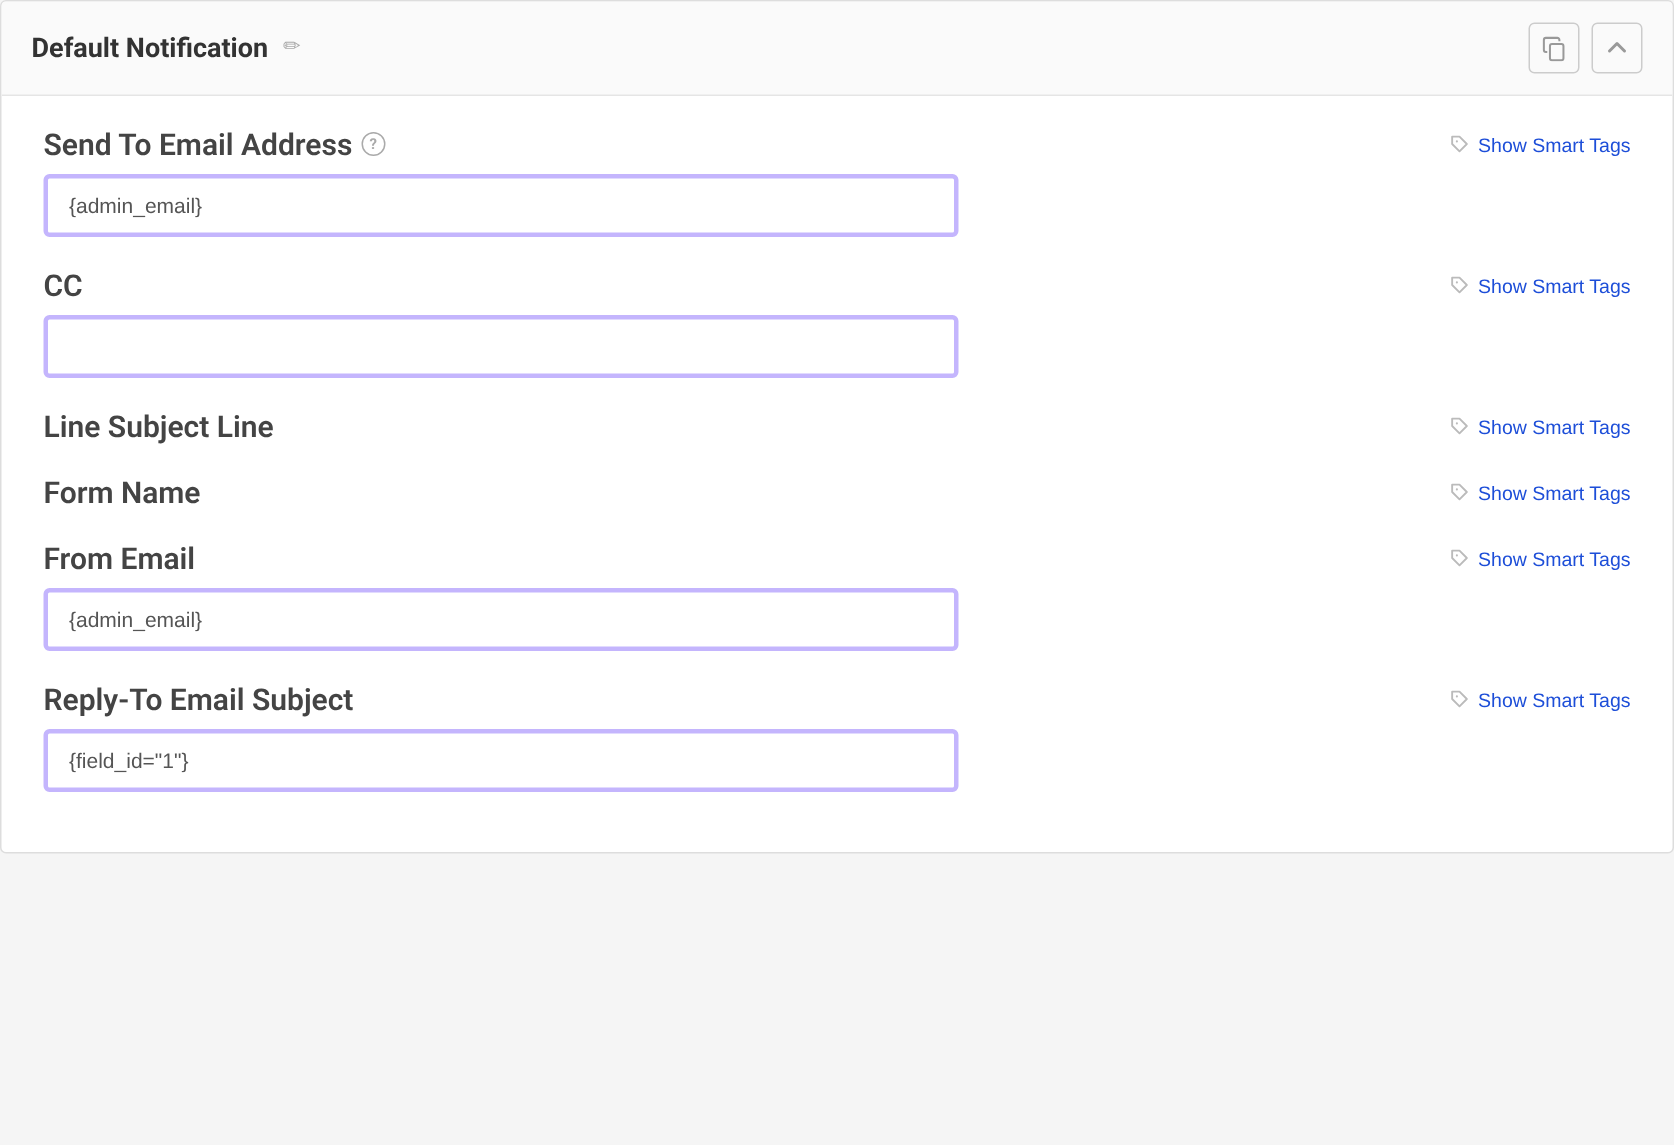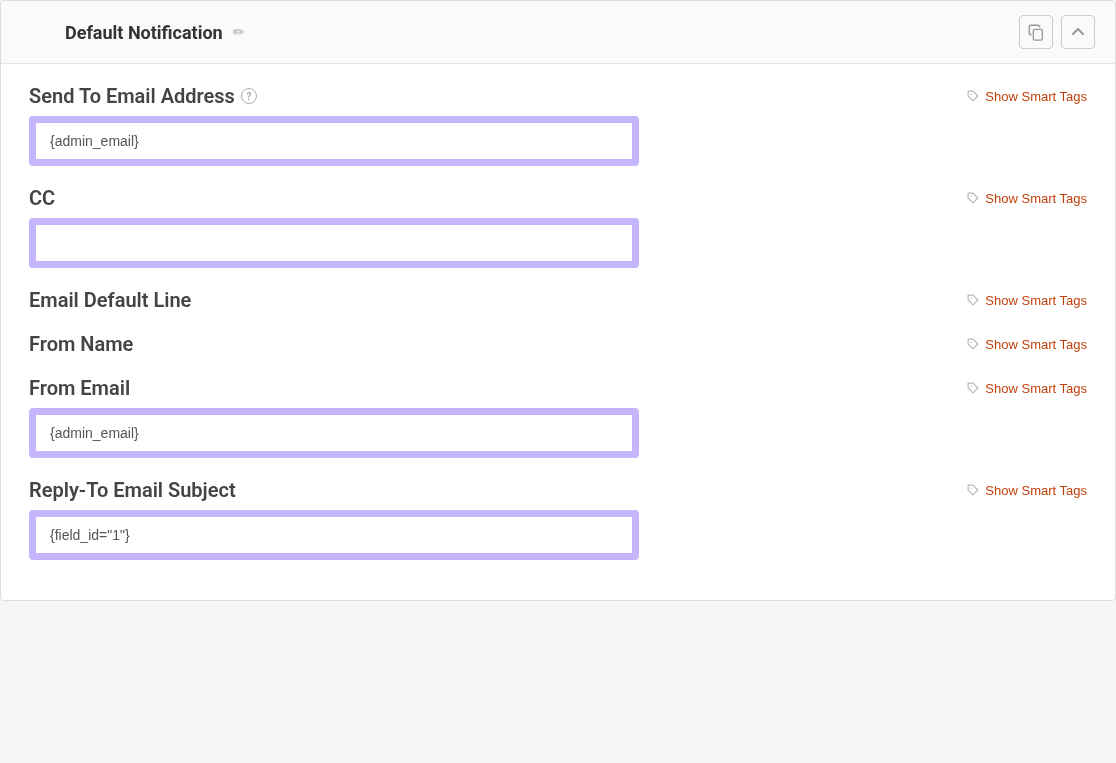--- a/index.html
+++ b/index.html
@@ -29,23 +29,21 @@
       display: flex;
       align-items: center;
       justify-content: space-between;
       padding: 14px 20px;
       border-bottom: 1px solid #e5e5e5;
       background: #fafafa;
     }
 
     .panel-header-left {
       display: flex;
-      align-items: center;
       gap: 10px;
-      margin-left: 44px;
     }
 
     .panel-title {
       font-size: 18px;
       font-weight: 700;
       color: #333;
     }
 
     .edit-icon {
       color: #aaa;
@@ -111,32 +109,32 @@
       color: #aaa;
       font-size: 10px;
       font-weight: 700;
       cursor: pointer;
     }
 
     .smart-tags-btn {
       display: flex;
       align-items: center;
       gap: 5px;
-      color: #c2410c;
+      color: #1d4ed8;
       font-size: 13px;
       cursor: pointer;
       background: none;
       border: none;
       padding: 0;
     }
 
     .field-input {
       width: 100%;
       padding: 10px 14px;
-      border: 7px solid #c4b5fd;
+      border: 3px solid #c4b5fd;
       border-radius: 4px;
       font-size: 14px;
       color: #555;
       background: #fff;
       outline: none;
       max-width: 610px;
     }
 
     .field-input::placeholder {
       color: #bbb;
@@ -198,36 +196,36 @@
           </svg>
           <span>Show Smart Tags</span>
         </button>
       </div>
       <input class="field-input" type="text" value="" style="">
     </div>
 
     <div class="field-group">
       <div class="field-label-row">
         <div class="field-label-left">
-          <label class="field-label">Email Default Line</label>
-        </div>
-        <button class="smart-tags-btn">
-          <svg width="14" height="14" viewBox="0 0 20 20" fill="none" xmlns="http://www.w3.org/2000/svg">
-            <path d="M3 3h7l7 7-7 7-7-7V3z" stroke="#bbb" stroke-width="1.8" stroke-linejoin="round"></path>
-            <circle cx="7.5" cy="7.5" r="1" fill="#bbb"></circle>
-          </svg>
-          <span>Show Smart Tags</span>
-        </button>
-      </div>
-    </div>
-
-    <div class="field-group">
-      <div class="field-label-row">
-        <div class="field-label-left">
-          <label class="field-label">From Name</label>
+          <label class="field-label">Line Subject Line</label>
+        </div>
+        <button class="smart-tags-btn">
+          <svg width="14" height="14" viewBox="0 0 20 20" fill="none" xmlns="http://www.w3.org/2000/svg">
+            <path d="M3 3h7l7 7-7 7-7-7V3z" stroke="#bbb" stroke-width="1.8" stroke-linejoin="round"></path>
+            <circle cx="7.5" cy="7.5" r="1" fill="#bbb"></circle>
+          </svg>
+          <span>Show Smart Tags</span>
+        </button>
+      </div>
+    </div>
+
+    <div class="field-group">
+      <div class="field-label-row">
+        <div class="field-label-left">
+          <label class="field-label">Form Name</label>
         </div>
         <button class="smart-tags-btn">
           <svg width="14" height="14" viewBox="0 0 20 20" fill="none" xmlns="http://www.w3.org/2000/svg">
             <path d="M3 3h7l7 7-7 7-7-7V3z" stroke="#bbb" stroke-width="1.8" stroke-linejoin="round"></path>
             <circle cx="7.5" cy="7.5" r="1" fill="#bbb"></circle>
           </svg>
           <span>Show Smart Tags</span>
         </button>
       </div>
     </div>

